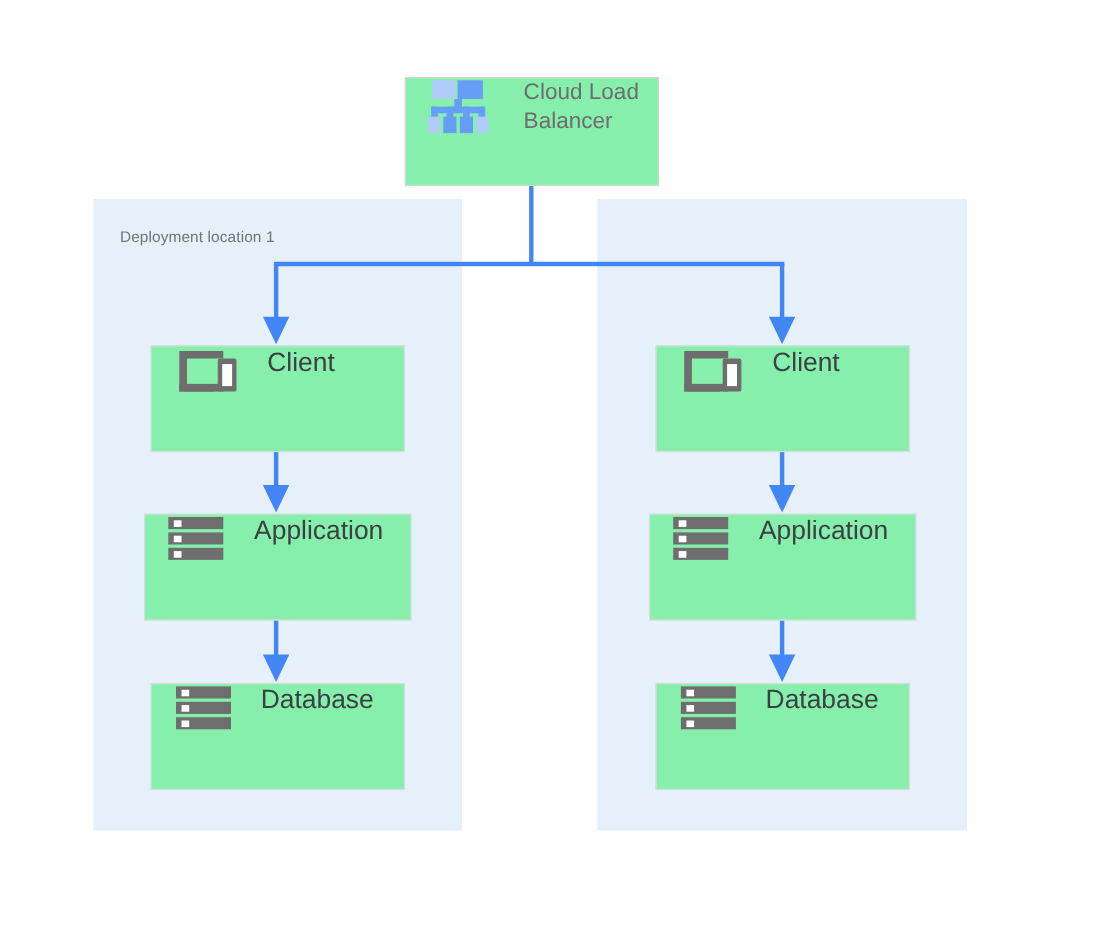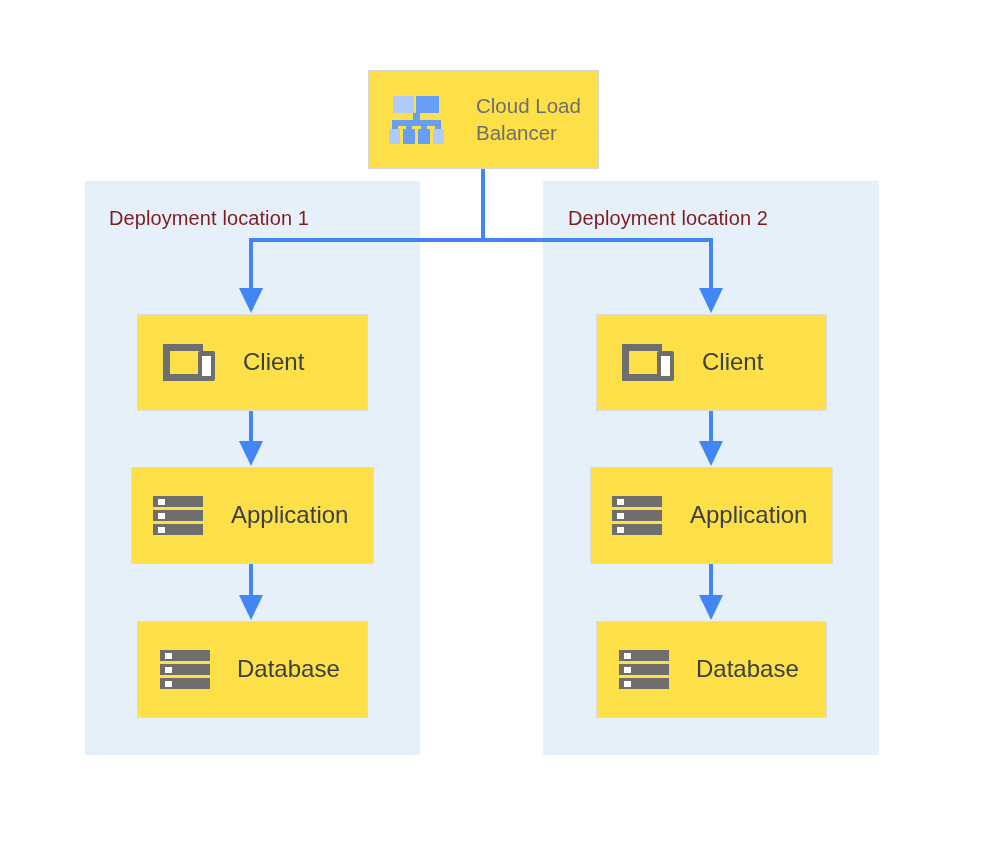--- a/index.html
+++ b/index.html
@@ -18,35 +18,35 @@
     overflow: hidden;
   }
 
   
   .zone {
     position: absolute;
     background: #e6f0fb;
   }
   .zone-label {
     position: absolute;
-    color: #7f1d1d;
-    font-size: 20px;
+    color: #737373;
+    font-size: 14px;
     letter-spacing: 0.1px;
     white-space: nowrap;
   }
 
   
   .node {
     position: absolute;
-    background: #fde047;
+    background: #86efac;
     border: 1px solid #dcdcdc;
     box-sizing: border-box;
     display: flex;
     flex-direction: row;
-    align-items: center;
+    align-items: flex-start;
   }
   .node.lb {
     border: 1px solid #d6d6d6;
   }
   .node-icon {
     flex: 0 0 auto;
     display: flex;
     align-items: center;
     justify-content: center;
   }
@@ -98,21 +98,20 @@
     <polygon points="239,595 263,595 251,620" fill="#4285f4"></polygon>
 
     <line x1="711" y1="410" x2="711" y2="443" stroke="#4285f4" stroke-width="4"></line>
     <polygon points="699,441 723,441 711,466" fill="#4285f4"></polygon>
 
     <line x1="711" y1="564" x2="711" y2="597" stroke="#4285f4" stroke-width="4"></line>
     <polygon points="699,595 723,595 711,620" fill="#4285f4"></polygon>
   </svg>
 
   <div class="zone-label" style="left:109px; top:207px;">Deployment location 1</div>
-  <div class="zone-label" style="left:568px; top:207px;">Deployment location 2</div>
 
   <div class="node lb" style="left:368px; top:70px; width:231px; height:99px; padding-left:19px;">
     <span class="node-icon" style="width:58px; height:52px;">
       <svg width="58" height="52" viewBox="0 0 58 52" xmlns="http://www.w3.org/2000/svg">
 
         <rect x="5" y="2" width="21" height="17" fill="#aecbfa"></rect>
         <rect x="28" y="2" width="23" height="17" fill="#669df6"></rect>
 
         <rect x="25" y="19" width="7" height="10" fill="#669df6"></rect>
 

